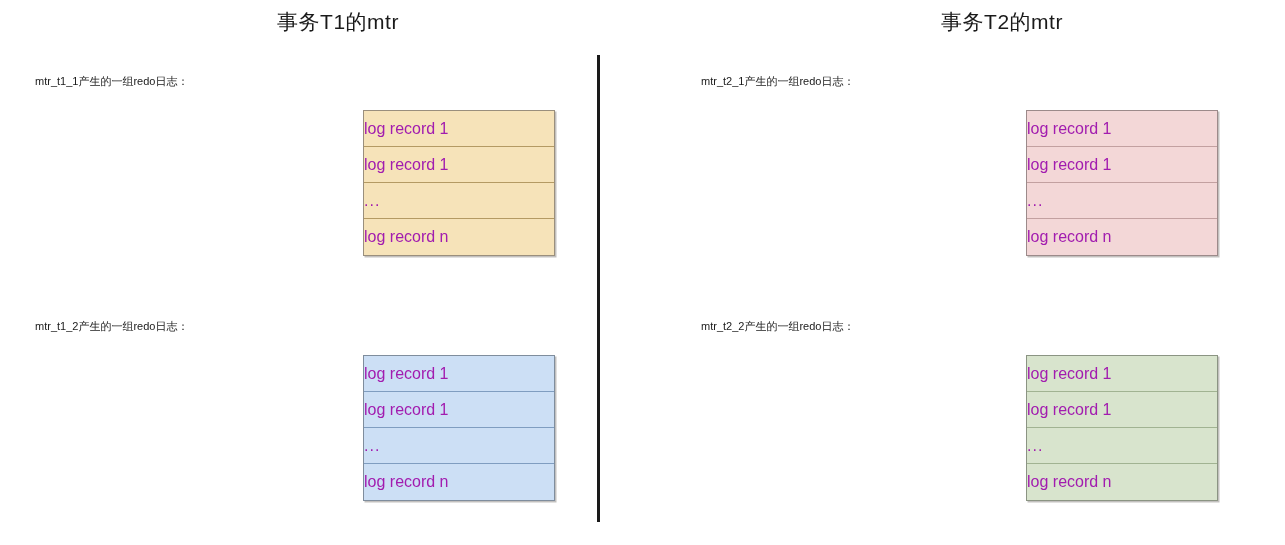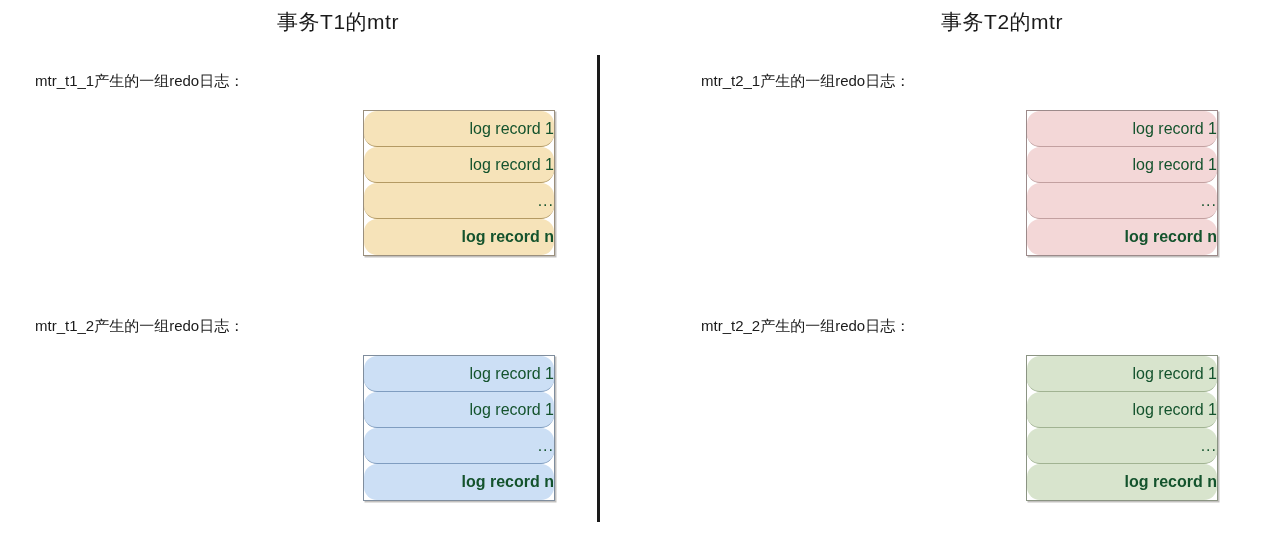--- a/index.html
+++ b/index.html
@@ -58,50 +58,49 @@
 
   
   .group { position: absolute; }
   .group.g1 { top: 70px; }
   .group.g2 { top: 315px; }
 
   .group-label {
     position: absolute;
     left: 5px;
     top: 0;
-    font-size: 15px;
+    font-size: 11px;
     line-height: 22px;
     white-space: nowrap;
     color: #1a1a1a;
   }
 
   
   .log-table {
     position: absolute;
     top: 40px;
     width: 192px;
     border: 1px solid #8d8376;
     box-sizing: border-box;
     box-shadow: 1.5px 1.5px 0 rgba(120,115,110,0.45);
   }
   .column.left  .log-table { left: 333px; }
   .column.right .log-table { left: 330px; }
 
   .log-row {
     height: 36px;
     line-height: 36px;
-    text-align: right;
+    text-align: left;
     font-size: 16px;
-    color: #14532d;
+    color: #a21caf;
     border-bottom: 1px solid #8d8376;
     box-sizing: border-box;
     white-space: nowrap;
-    border-radius: 13px;
   }
-  .log-row:last-child { border-bottom: none; font-weight: bold; }
+  .log-row:last-child { border-bottom: none; }
   .log-row.ellipsis { font-size: 16px; letter-spacing: 1px; }
 
   
   .pal-tan   .log-row { background: #f6e3b9; border-bottom-color: #b49a63; }
   .pal-tan   { border-color: #9a8f7d; }
   .pal-blue  .log-row { background: #ccdff5; border-bottom-color: #7f9dc0; }
   .pal-blue  { border-color: #7f8d9d; }
   .pal-pink  .log-row { background: #f3d7d7; border-bottom-color: #c2a0a0; }
   .pal-pink  { border-color: #9c8a8a; }
   .pal-green .log-row { background: #d8e4cd; border-bottom-color: #a1b392; }

